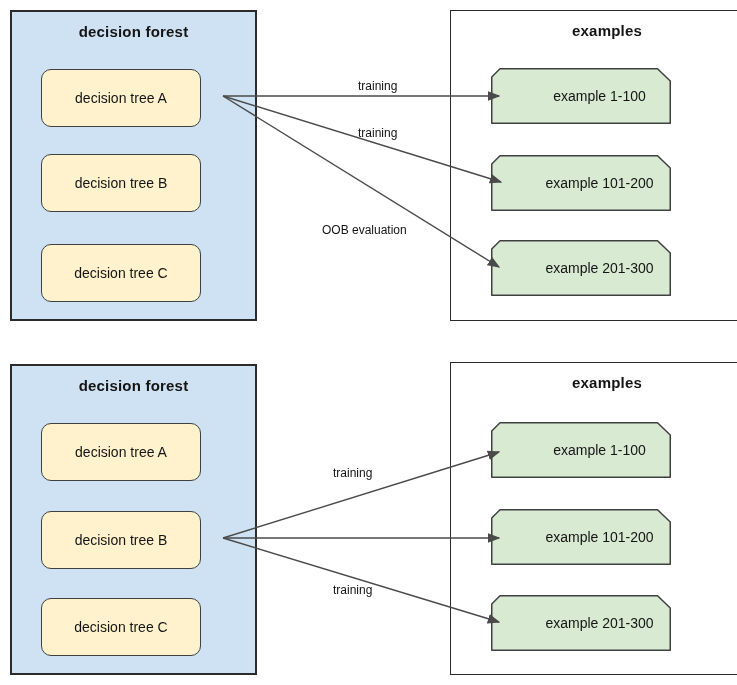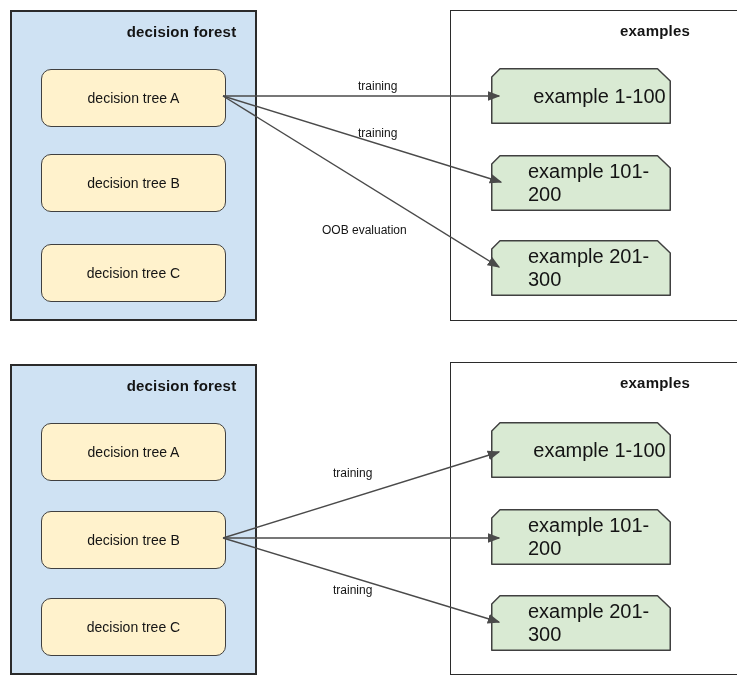--- a/index.html
+++ b/index.html
@@ -19,37 +19,37 @@
 
   .panel-box{position:absolute;border:2px solid var(--panel-border);}
   .forest-box{background:var(--forest-fill);left:10px;width:247px;}
   .examples-box{background:var(--bg);left:450px;width:314px;border-width:1.5px;}
   .forest-box.p1{top:10px;height:311px;}
   .examples-box.p1{top:10px;height:311px;}
   .forest-box.p2{top:364px;height:311px;}
   .examples-box.p2{top:362px;height:313px;}
 
   .box-title{position:absolute;top:11px;left:0;width:100%;text-align:center;
-    font-size:15px;font-weight:bold;letter-spacing:.2px;margin-left:48px;}
+    font-size:15px;font-weight:bold;letter-spacing:.2px;}
 
-  .tree-node{position:absolute;left:29px;width:185px;height:58px;
+  .tree-node{position:absolute;left:29px;width:160px;height:58px;
     background:var(--tree-fill);border:1.5px solid var(--shape-border);
     border-radius:10px;display:flex;align-items:center;justify-content:center;
     font-size:14px;}
   .p1 .tree-node.n1{top:57px;} .p1 .tree-node.n2{top:142px;} .p1 .tree-node.n3{top:232px;}
   .p2 .tree-node.n1{top:57px;} .p2 .tree-node.n2{top:145px;} .p2 .tree-node.n3{top:232px;}
 
   .example-node{position:absolute;left:40px;width:180px;height:56px;}
   .p1 .example-node.n1{top:57px;} .p1 .example-node.n2{top:144px;} .p1 .example-node.n3{top:229px;}
   .p2 .example-node.n1{top:59px;} .p2 .example-node.n2{top:146px;} .p2 .example-node.n3{top:232px;}
   .example-node svg{position:absolute;inset:0;width:100%;height:100%;}
   .example-node .card-path{fill:var(--example-fill);stroke:var(--shape-border);
     stroke-width:1.5;stroke-linejoin:round;}
   .example-node .lbl{position:absolute;inset:0;display:flex;align-items:center;
-    justify-content:center;font-size:20px;margin-left:37px;}
+    justify-content:center;font-size:14px;margin-left:37px;}
 
   .arrows{position:absolute;left:0;top:0;width:737px;height:685px;pointer-events:none;}
   .arrows line{stroke:var(--arrow);stroke-width:1.4;}
   .ah{fill:var(--arrow);}
 
   .arrow-label{position:absolute;font-size:12px;line-height:23px;white-space:nowrap;
     color:var(--text);}
   .arrow-label.t1{left:358px;top:75px;}
   .arrow-label.t2{left:358px;top:122px;}
   .arrow-label.t3{left:314px;top:219px;margin-left:8px;}

